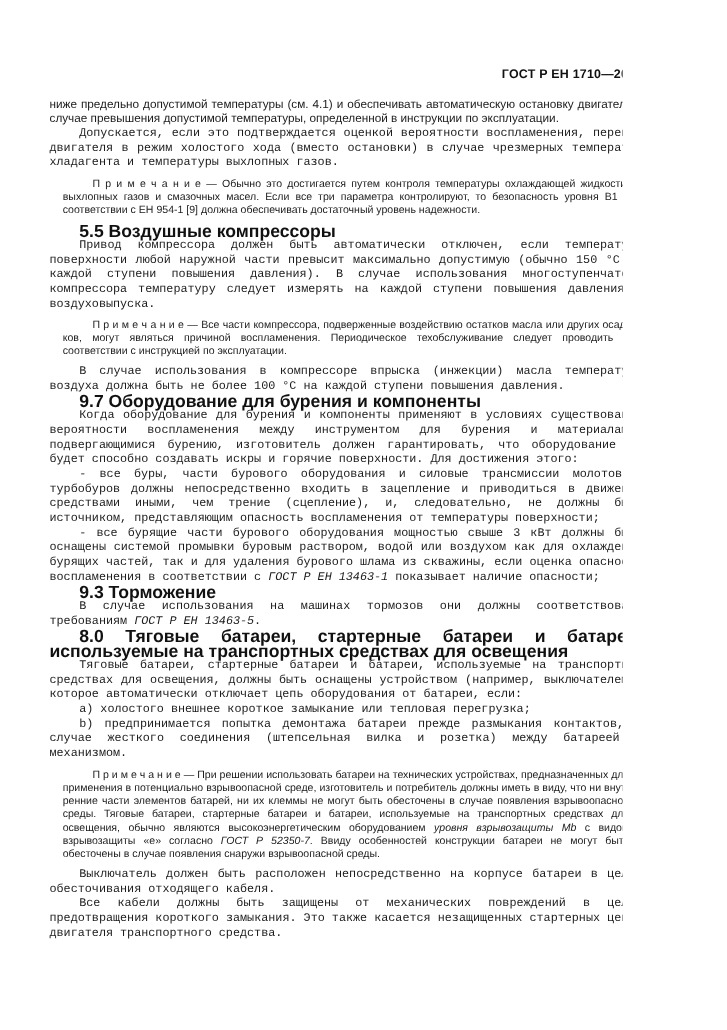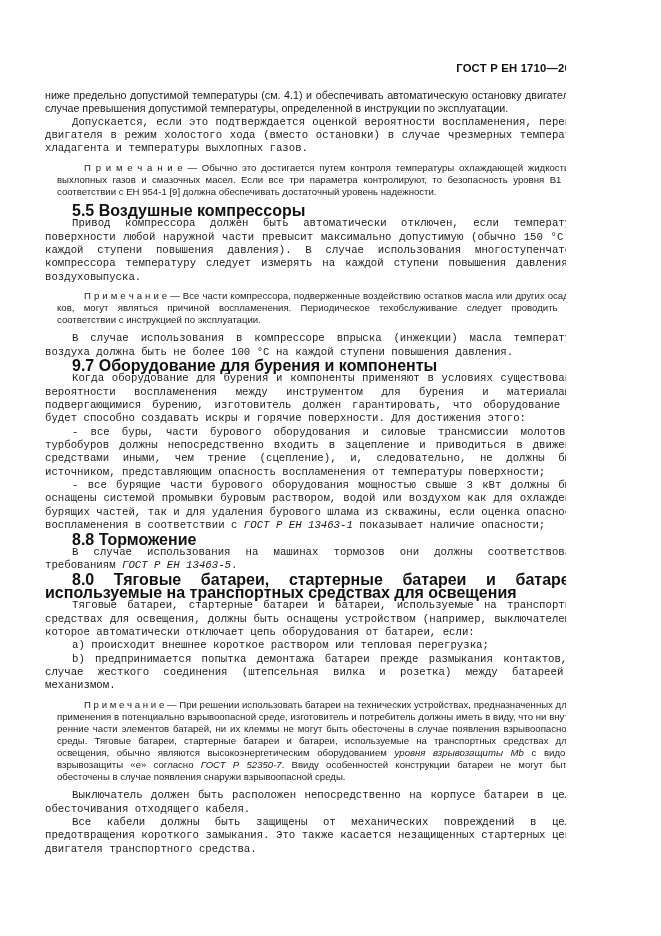--- a/index.html
+++ b/index.html
@@ -78,26 +78,26 @@
     <p class="heading-p">5.5 Воздушные компрессоры</p>
     <p class="body-p ind">Привод компрессора должен быть автоматически отключен, если температура поверхности любой наружной части превысит максимально допустимую (обычно 150 °С на каждой ступени повышения дав­ления). В случае использования многоступенчатого компрессора температуру следует измерять на каж­дой ступени повышения давления у воздуховыпуска.</p>
     <p class="note-p">П р и м е ч а н и е — Все части компрессора, подверженные воздействию остатков масла или других осад­ков, могут являться причиной воспламенения. Периодическое техобслуживание следует проводить в соответствии с инструкцией по эксплуатации.</p>
     <p class="body-p ind">В случае использования в компрессоре впрыска (инжекции) масла температура воздуха должна быть не более 100 °С на каждой ступени повышения давления.</p>
 
     <p class="heading-p">9.7 Оборудование для бурения и компоненты</p>
     <p class="body-p ind">Когда оборудование для бурения и компоненты применяют в условиях существования вероятнос­ти воспламенения между инструментом для бурения и материалами, подвергающимися бурению, изго­товитель должен гарантировать, что оборудование не будет способно создавать искры и горячие поверхности. Для достижения этого:</p>
     <p class="body-p ind">- все буры, части бурового оборудования и силовые трансмиссии молотов и турбобуров должны непосредственно входить в зацепление и приводиться в движение средствами иными, чем трение (сцеп­ление), и, следовательно, не должны быть источником, представляющим опасность воспламенения от температуры поверхности;</p>
     <p class="body-p ind"><span>- все бурящие части бурового оборудования мощностью свыше 3 кВт должны быть оснащены сис­темой промывки буровым раствором, водой или воздухом как для охлаждения бурящих частей, так и для удаления бурового шлама из скважины, если оценка опасности воспламенения в соответствии с </span><em class="gost">ГОСТ Р ЕН 13463-1</em><span> показывает наличие опасности;</span></p>
 
-    <p class="heading-p">8.8 Торможение</p>
+    <p class="heading-p">9.3 Торможение</p>
     <p class="body-p ind"><span>В случае использования на машинах тормозов они должны соответствовать требованиям </span><em class="gost">ГОСТ Р ЕН 13463-5</em><span>.</span></p>
 
     <p class="heading-p">8.0 Тяговые батареи, стартерные батареи и батареи, используемые на транспортных средствах для освещения</p>
     <p class="body-p ind">Тяговые батареи, стартерные батареи и батареи, используемые на транспортных средствах для освещения, должны быть оснащены устройством (например, выключателем), которое автоматически отключает цепь оборудования от батареи, если:</p>
-    <p class="body-p ind">a) происходит внешнее короткое раствором или тепловая перегрузка;</p>
+    <p class="body-p ind">a) холостого внешнее короткое замыкание или тепловая перегрузка;</p>
     <p class="body-p ind">b) предпринимается попытка демонтажа батареи прежде размыкания контактов, в случае жестко­го соединения (штепсельная вилка и розетка) между батареей и механизмом.</p>
 
     <p class="note-p"><span>П р и м е ч а н и е — При решении использовать батареи на технических устройствах, предназначенных для применения в потенциально взрывоопасной среде, изготовитель и потребитель должны иметь в виду, что ни внут­ренние части элементов батарей, ни их клеммы не могут быть обесточены в случае появления взрывоопасной сре­ды. Тяговые батареи, стартерные батареи и батареи, используемые на транспортных средствах для освещения, обычно являются высокоэнергетическим оборудованием </span><em class="gost">уровня взрывозащиты Mb</em><span> с видом взрывозащиты «е» согласно </span><em class="gost">ГОСТ Р 52350-7</em><span>. Ввиду особенностей конструкции батареи не могут быть обесточены в случае появления снаружи взрывоопасной среды.</span></p>
 
     <p class="body-p ind">Выключатель должен быть расположен непосредственно на корпусе батареи в целях обесточива­ния отходящего кабеля.</p>
     <p class="body-p ind">Все кабели должны быть защищены от механических повреждений в целях предотвращения корот­кого замыкания. Это также касается незащищенных стартерных цепей двигателя транспортного средства.</p>
 
   </div>
 
   <div class="page-num">9</div>

